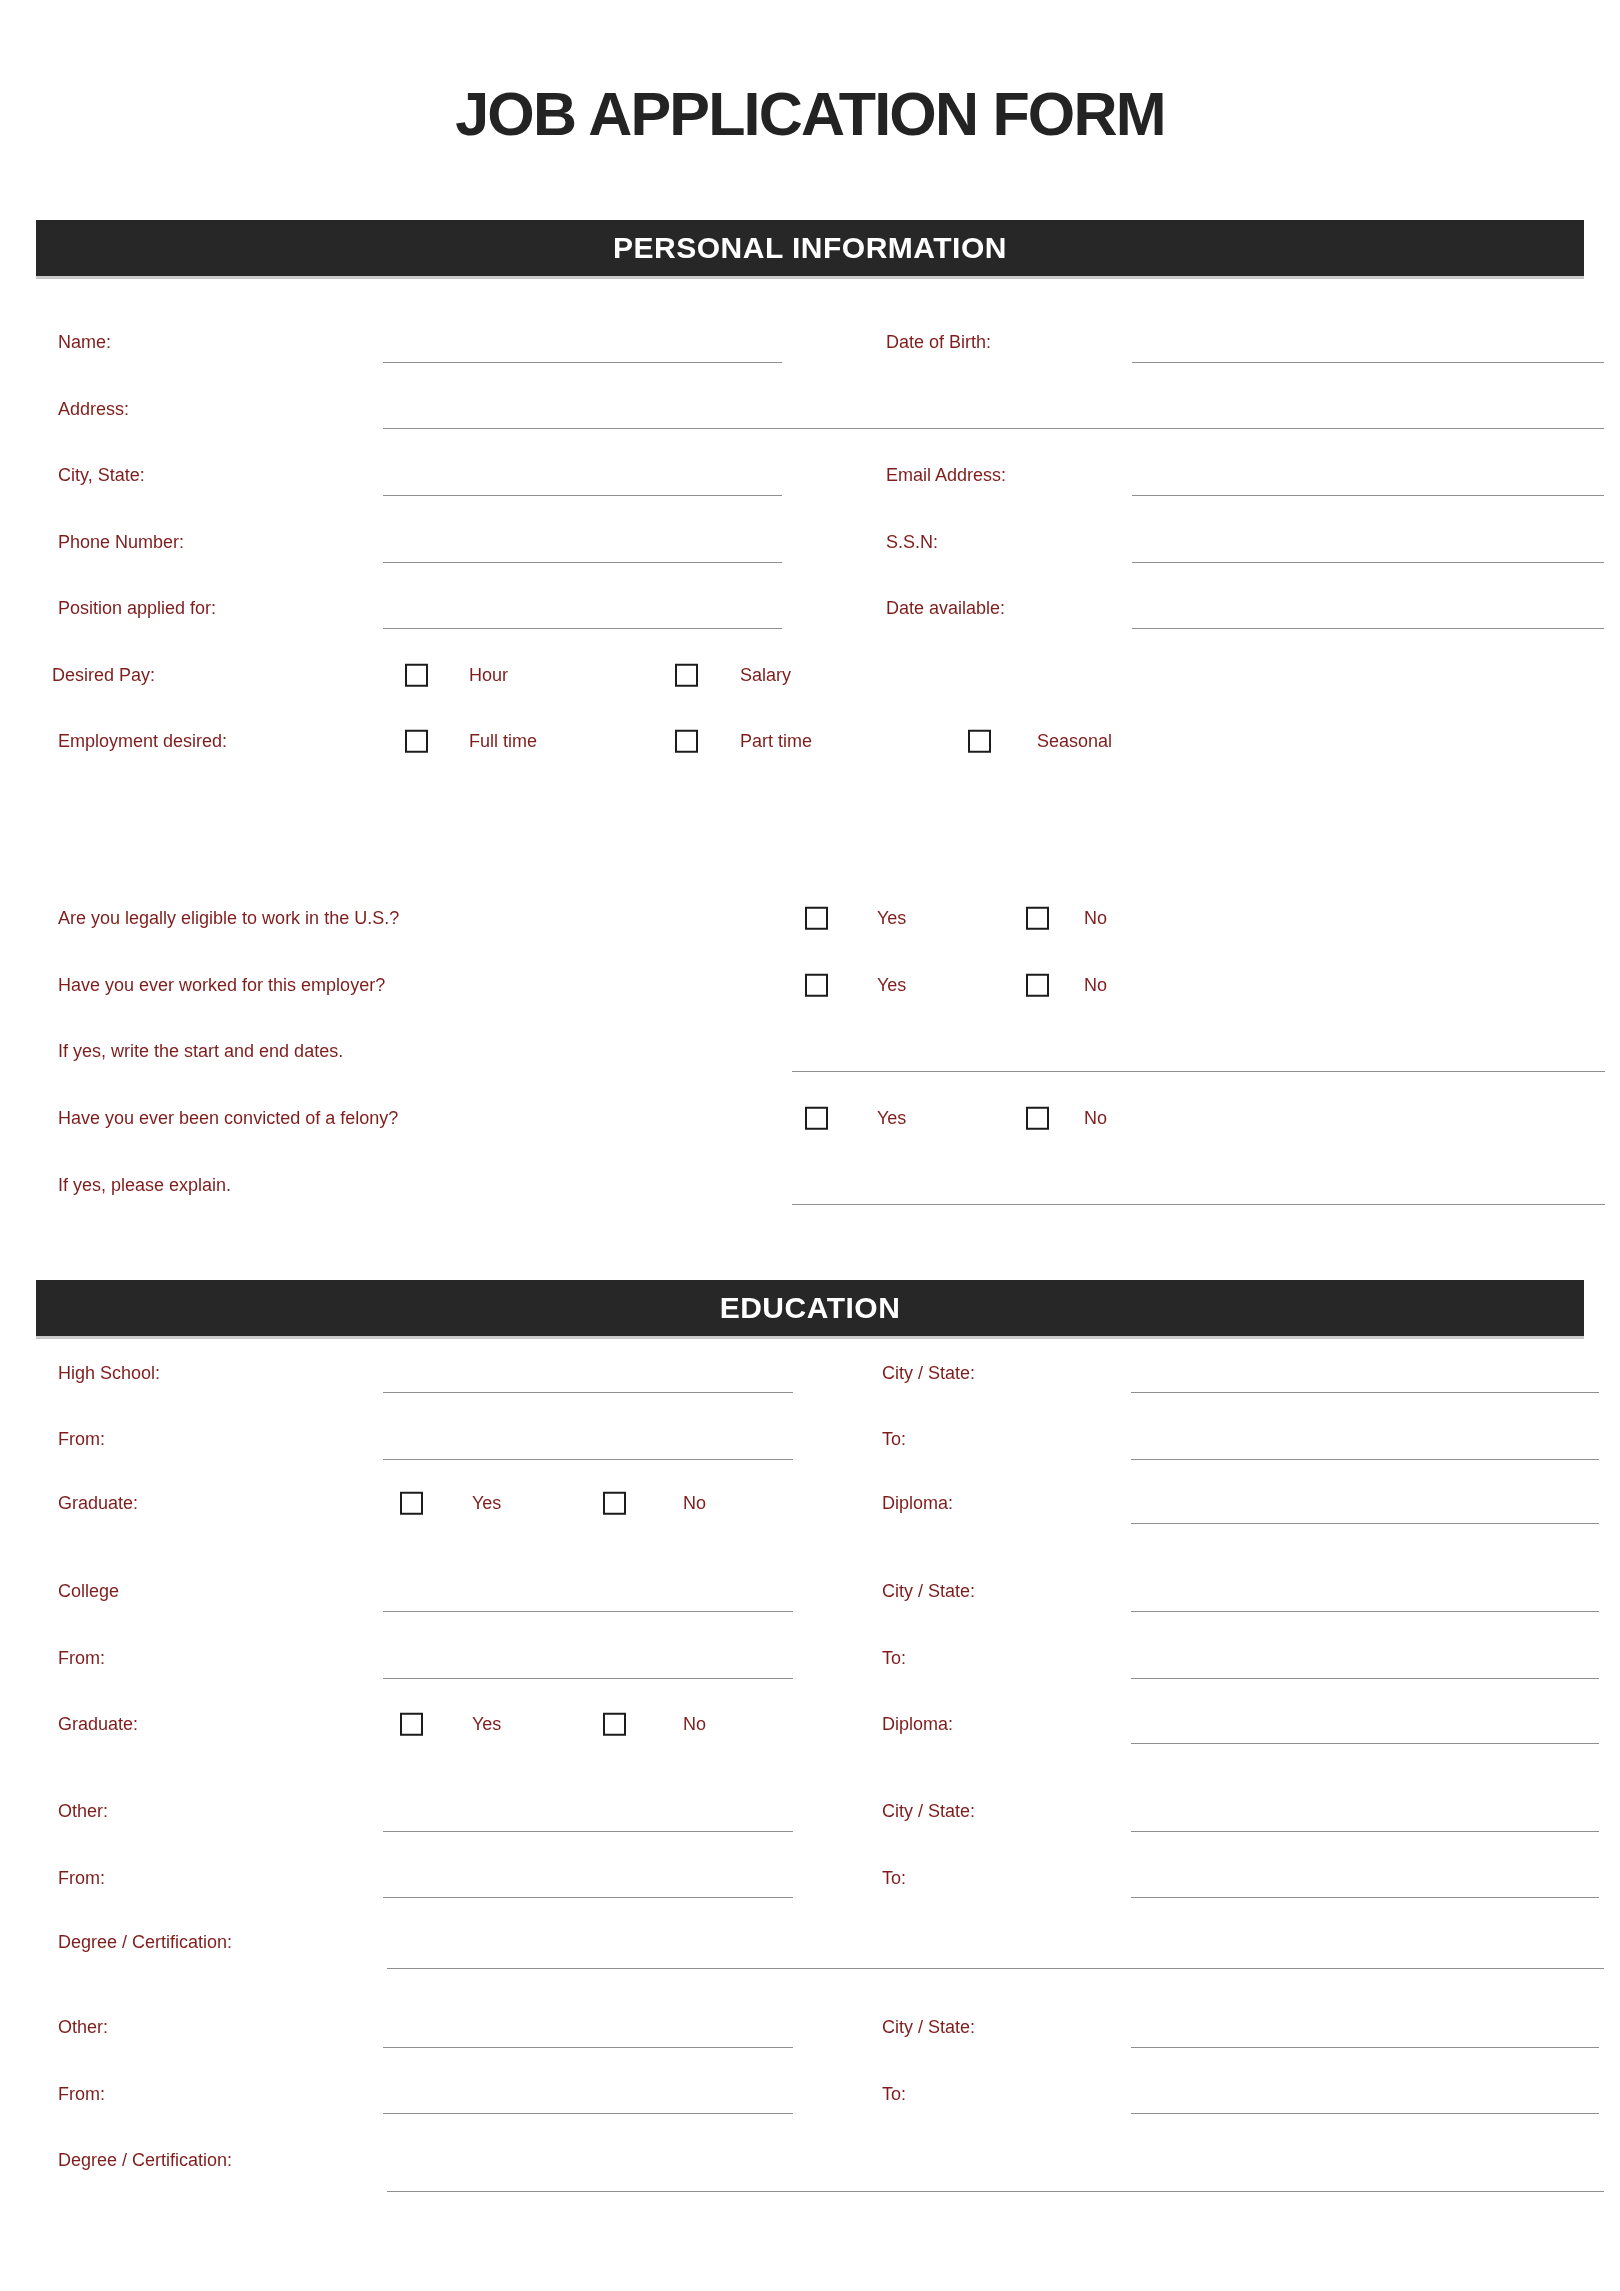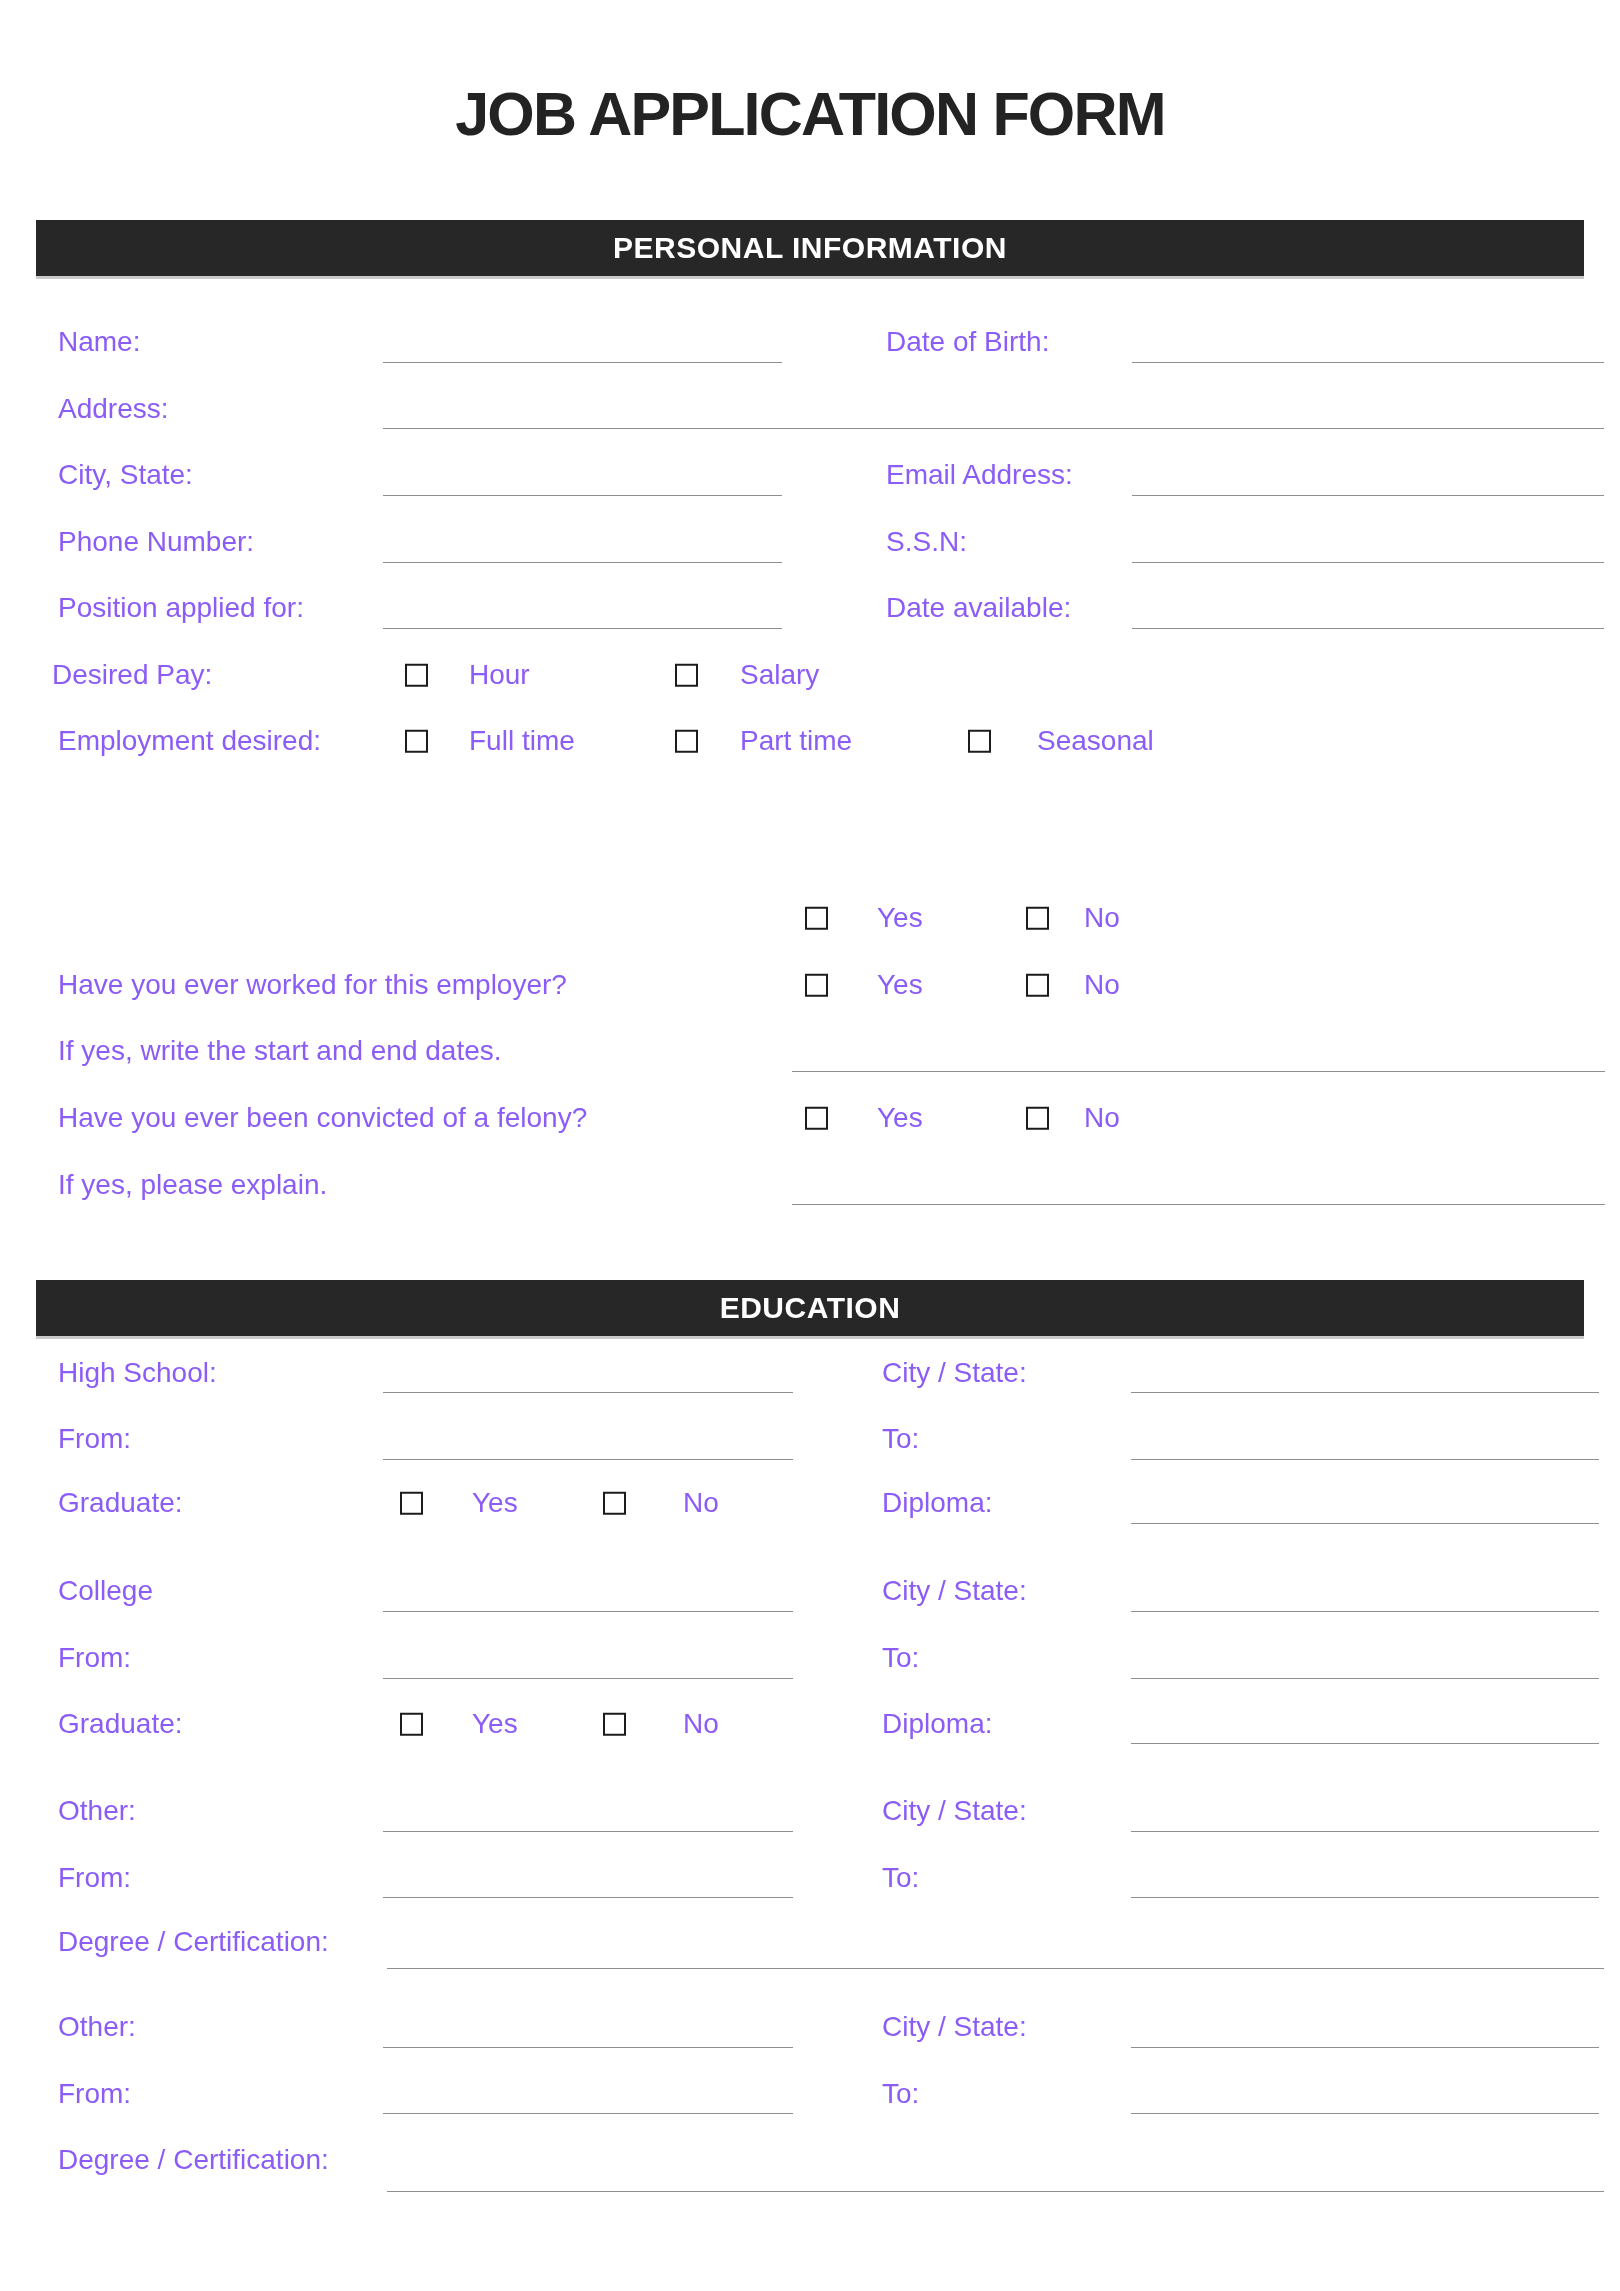--- a/index.html
+++ b/index.html
@@ -32,24 +32,24 @@
     align-items: center;
     justify-content: center;
     color: #ffffff;
     font-size: 30px;
     font-weight: 700;
     letter-spacing: 0.5px;
   }
   .lbl {
     position: absolute;
     transform: translateY(-50%);
-    font-size: 28px;
+    font-size: 18px;
     line-height: 1;
     white-space: nowrap;
-    color: #8b5cf6;
+    color: #7f1d1d;
   }
   .line {
     position: absolute;
     height: 0;
     border-bottom: 1.8px solid #8f8f8f;
   }
   .cb {
     position: absolute;
     width: 22.5px;
     height: 22.5px;
@@ -101,20 +101,21 @@
 
   <span class="lbl" style="left:58px;top:741px">Employment desired:</span>
   <div class="cb" style="left:405px;top:741px"></div>
   <span class="lbl" style="left:469px;top:741px">Full time</span>
   <div class="cb" style="left:675px;top:741px"></div>
   <span class="lbl" style="left:740px;top:741px">Part time</span>
   <div class="cb" style="left:968px;top:741px"></div>
   <span class="lbl" style="left:1037px;top:741px">Seasonal</span>
 
 
+  <span class="lbl" style="left:58px;top:918px">Are you legally eligible to work in the U.S.?</span>
   <div class="cb" style="left:805px;top:918px"></div>
   <span class="lbl" style="left:877px;top:918px">Yes</span>
   <div class="cb" style="left:1026px;top:918px"></div>
   <span class="lbl" style="left:1084px;top:918px">No</span>
 
   <span class="lbl" style="left:58px;top:985px">Have you ever worked for this employer?</span>
   <div class="cb" style="left:805px;top:985px"></div>
   <span class="lbl" style="left:877px;top:985px">Yes</span>
   <div class="cb" style="left:1026px;top:985px"></div>
   <span class="lbl" style="left:1084px;top:985px">No</span>

